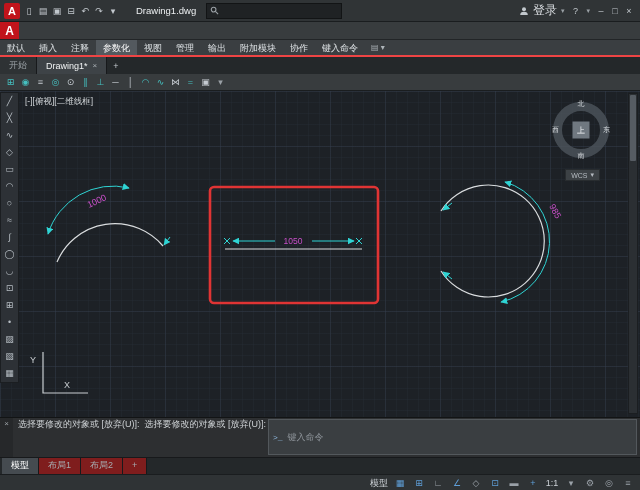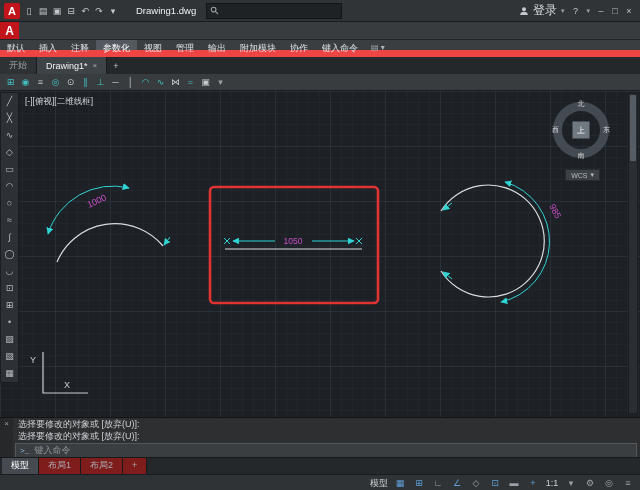--- a/index.html
+++ b/index.html
@@ -29,21 +29,21 @@
   
   .menubar{position:absolute;left:0;top:22px;width:100%;height:18px;background:#383c3e;
            display:flex;align-items:stretch;border-bottom:1px solid #222527;box-sizing:border-box;}
   .appbtn{width:19px;background:#c1141b;color:#fff;font-weight:bold;font-size:12px;
           display:flex;align-items:center;justify-content:center;}
   .menus{display:flex;}
   .menu-item{padding:0 6px;font-size:9px;line-height:17px;color:#e3e6e8;white-space:nowrap;}
 
   
   .ribbontabs{position:absolute;left:0;top:40px;width:100%;height:17px;background:#3a3e41;
-              display:flex;align-items:stretch;border-bottom:7px solid #ef4444;box-sizing:border-box;}
+              display:flex;align-items:stretch;border-bottom:2px solid #ef4444;box-sizing:border-box;}
   .rtabs{display:flex;}
   .rtab{padding:0 7px;font-size:9px;line-height:16px;color:#dde1e4;white-space:nowrap;}
   .rtab.active{background:#53595e;color:#fff;}
   .rtoggle{margin-left:6px;font-size:8px;line-height:16px;color:#aeb4b9;}
 
   
   .filetabs{position:absolute;left:0;top:57px;width:100%;height:17px;background:#24282a;
             display:flex;align-items:stretch;}
   .ftab{display:flex;align-items:center;gap:5px;padding:0 9px;font-size:9px;color:#9ba2a7;
         background:#2e3234;border-right:1px solid #17191b;}
@@ -84,21 +84,21 @@
   .wcs{position:absolute;right:40px;top:78px;font-size:7px;color:#b4bac0;background:#3c4145;
        border:1px solid #282c2f;padding:1px 5px;display:flex;gap:3px;align-items:center;}
   .vscroll{position:absolute;right:2px;top:2px;bottom:3px;width:8px;background:#2b2f33;border:1px solid #1b1e21;}
   .vthumb{position:absolute;left:1px;right:1px;top:1px;height:66px;background:#565c63;border-radius:1px;}
 
   
   .cmd{position:absolute;left:0;top:417px;width:100%;height:40px;background:#2d2f31;display:flex;
        border-top:1px solid #121415;box-sizing:border-box;}
   .cmd-gutter{width:13px;background:#26282a;display:flex;justify-content:center;padding-top:1px;}
   .cmd-gutter span{font-size:8px;color:#9aa0a5;}
-  .cmd-main{flex:1;display:flex;flex-direction:column;}
+  .cmd-main{flex:1;display:flex;}
   .cmd-line{height:12px;line-height:12px;font-size:9px;color:#cdd1d4;padding-left:5px;white-space:nowrap;}
   .cmd-input{flex:1;margin:1px 3px 2px 2px;background:#3a3e41;border:1px solid #53585c;
              display:flex;align-items:center;gap:5px;padding:0 4px;font-size:9px;}
   .cmd-prompt{color:#8fb8dc;font-family:"Liberation Mono","DejaVu Sans Mono",monospace;font-size:8px;}
   .cmd-ph{color:#8d9399;}
 
   
   .ltabs{position:absolute;left:0;top:457px;width:100%;height:17px;background:#24282a;display:flex;
          align-items:stretch;padding-left:2px;box-sizing:border-box;border-top:1px solid #17191b;}
   .ltab{padding:0 9px;font-size:9px;line-height:15px;color:#a6acb1;background:#7f1d1d;

